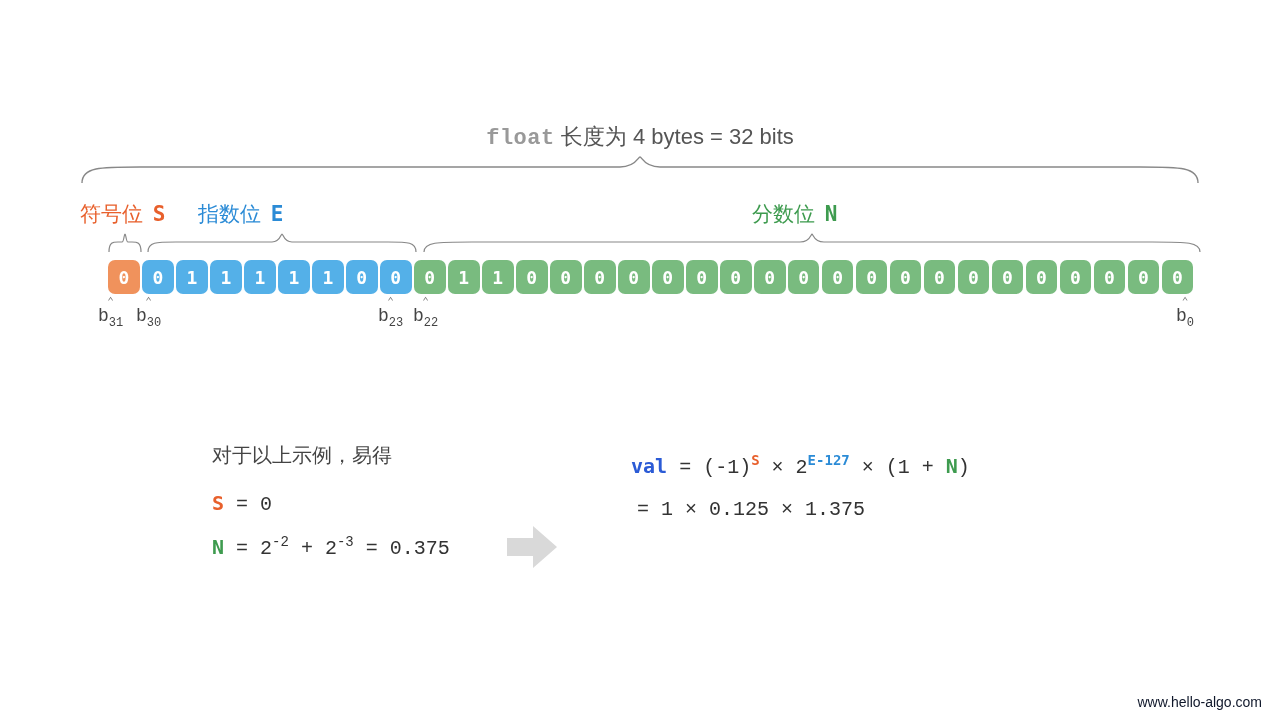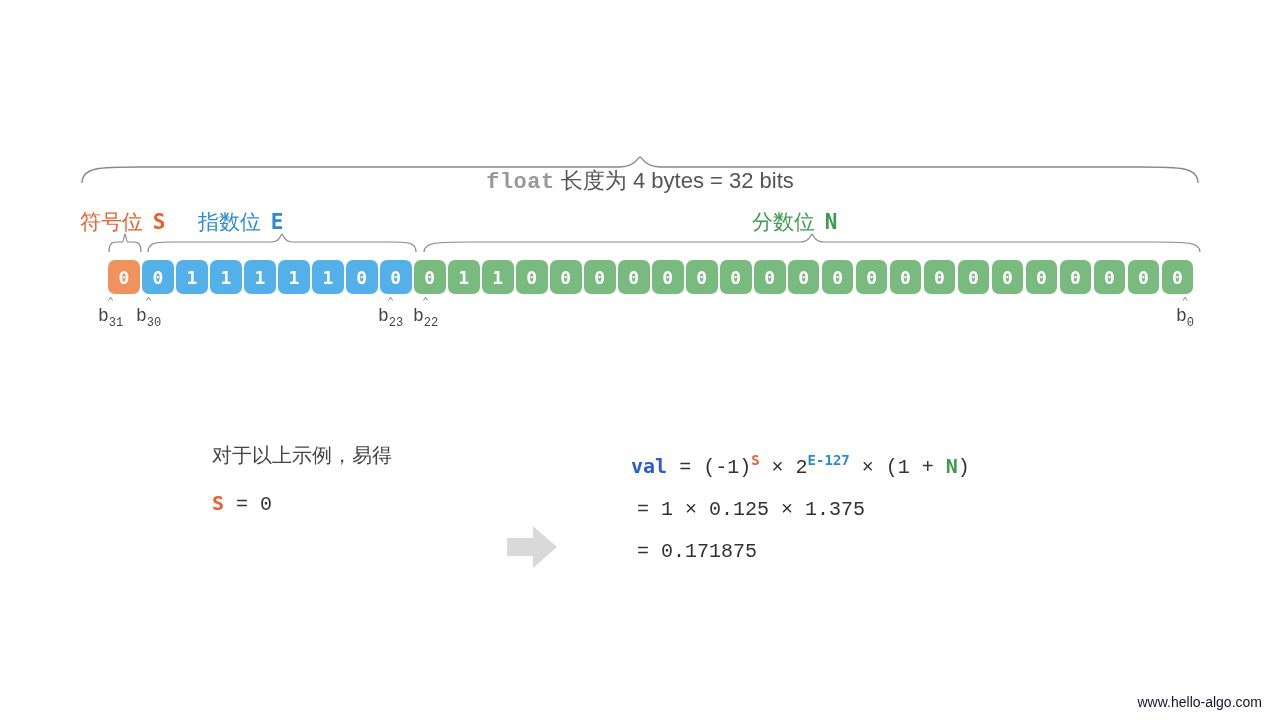--- a/index.html
+++ b/index.html
@@ -15,37 +15,36 @@
 
   
   .title {
     position: absolute;
     top: 122px;
     left: 0;
     width: 1280px;
     text-align: center;
     font-size: 22px;
     color: #555;
-    margin-top: 44px;
   }
   .title .kw { font-weight: 700; color: #999; letter-spacing: 0.5px; }
 
   
   .big-brace {
     position: absolute;
     top: 155px;
     left: 80px;
     width: 1120px;
     height: 30px;
   }
 
   
   .labels-row {
     position: absolute;
-    top: 208px;
+    top: 200px;
   }
   .lbl-sign { left: 80px; color: #e8602c; }
   .lbl-exp  { left: 198px; color: #2b8bd6; }
   .lbl-frac { left: 752px; color: #3e9b4f; }
   .section-label { position: absolute; font-size: 21px; font-weight: 500; white-space: nowrap; }
   .section-label .letter { font-family: "SF Mono", Consolas, monospace; font-weight: 700; margin-left: 4px; }
 
   
   .small-brace {
     position: absolute;
@@ -228,27 +227,27 @@
   <span>b</span><sub>22</sub>
 </div>
 <div class="bit-idx bi0">
   <span class="caret">⌃</span>
   <span>b</span><sub>0</sub>
 </div>
 
 <div class="bottom-left">
   <div class="hdr">对于以上示例，易得</div>
   <div class="mono"><span class="c-s">S</span><span> = 0</span></div>
+  <div class="mono"><span class="c-n">N</span><span> = 2</span><sup>-2</sup><span> + 2</span><sup>-3</sup><span> = 0.375</span></div>
 </div>
 
 <svg class="big-arrow" viewBox="0 0 50 42">
   <path d="M0 12 L26 12 L26 0 L50 21 L26 42 L26 30 L0 30 Z" fill="#d9d9d9"></path>
 </svg>
 
 <div class="bottom-right">
   <div class="mono">
     <span class="c-val">val</span><span> = (-1)</span><sup class="c-s">S</sup><span> × 2</span><sup><span class="c-e">E-127</span></sup><span> × (1 + </span><span class="c-n">N</span><span>)</span>
   </div>
   <div class="mono" style="padding-left:52px">= 1 × 0.125 × 1.375</div>
-  <div class="mono" style="padding-left:52px">= 0.171875</div>
 </div>
 
 <div class="watermark">www.hello-algo.com</div>
 
 </body></html>

